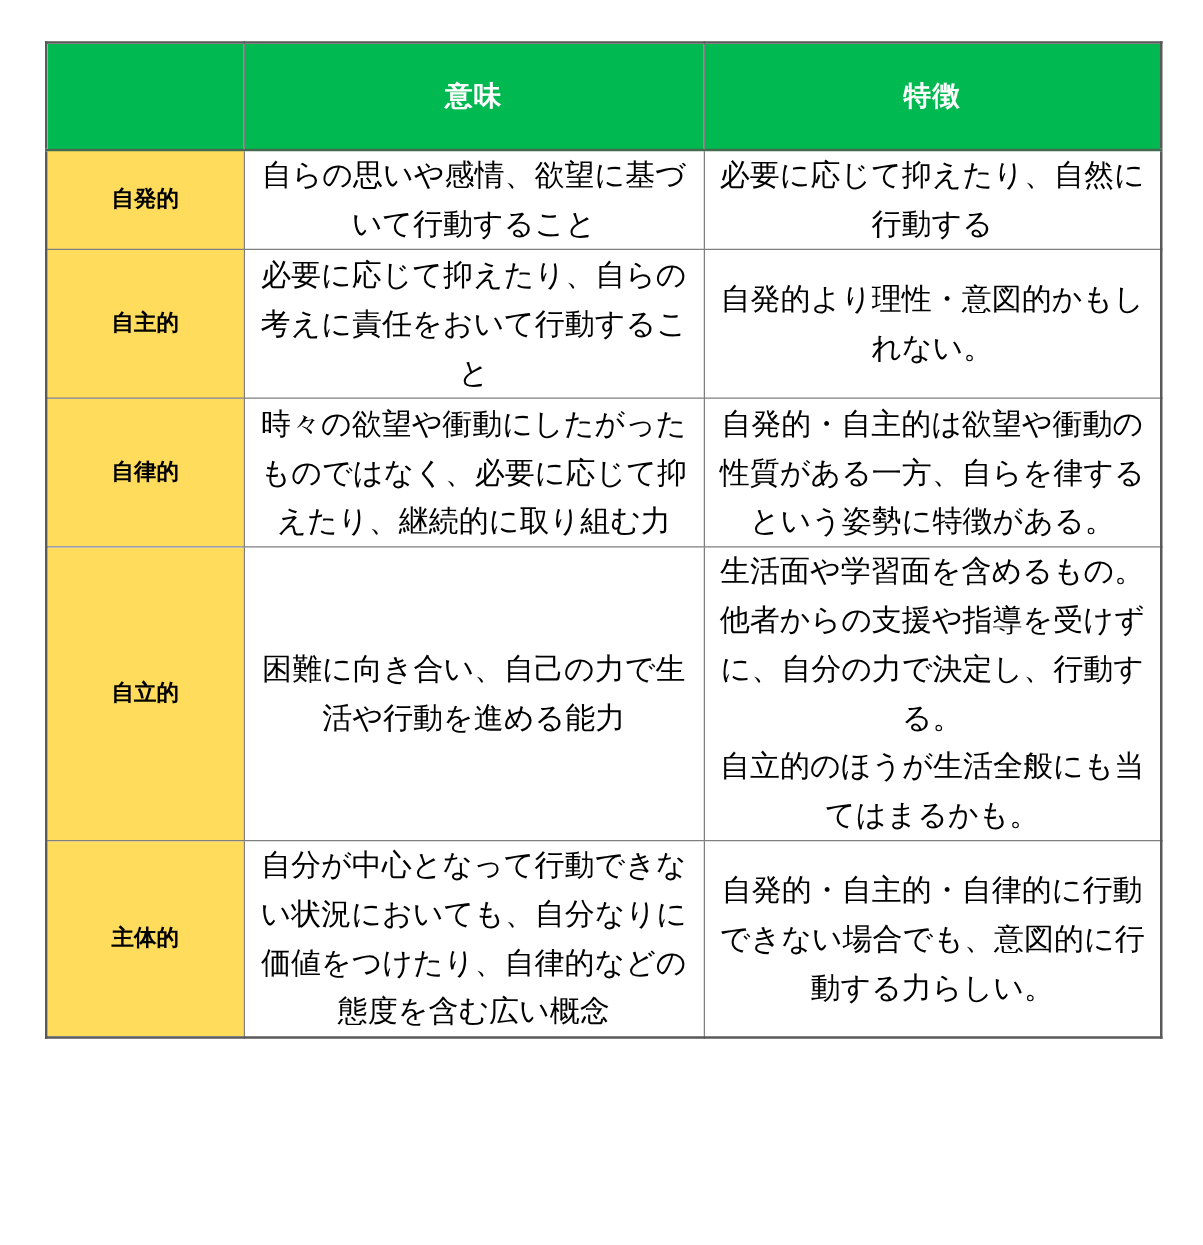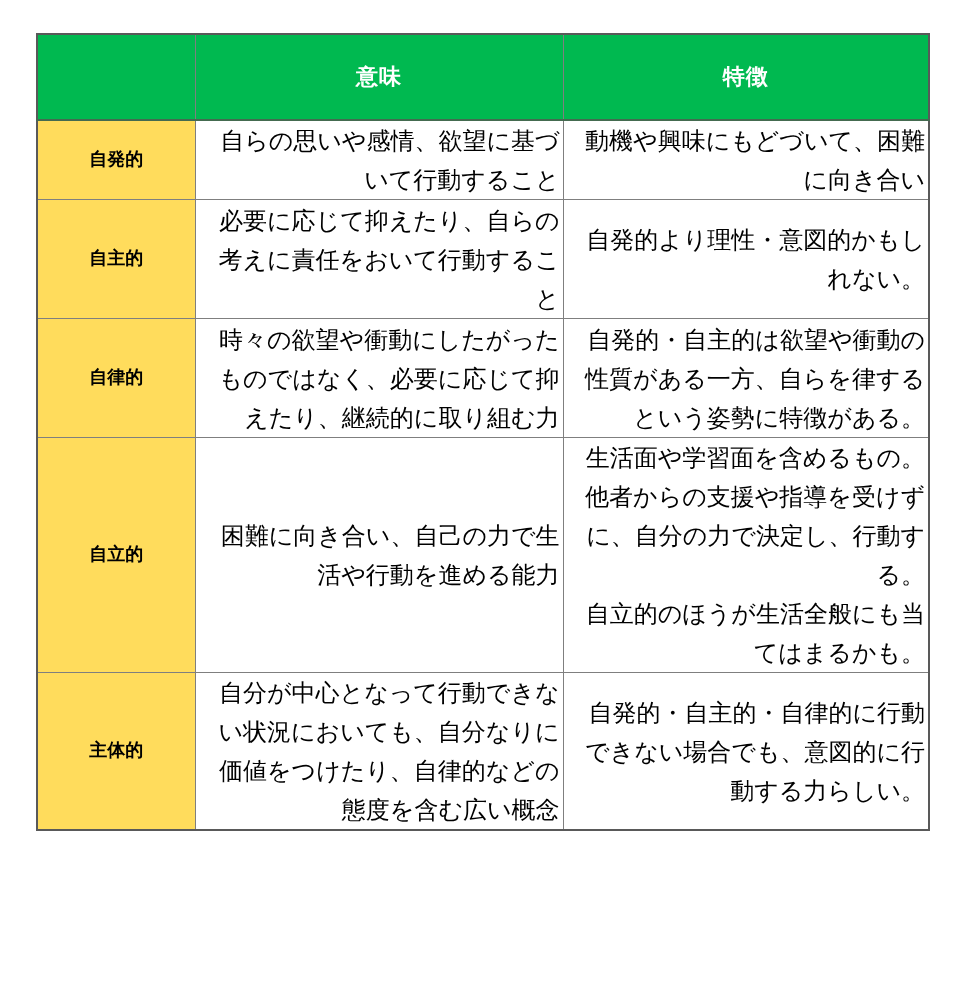--- a/index.html
+++ b/index.html
@@ -55,21 +55,21 @@
     font-weight: bold;
     text-align: center;
     line-height: 1.4;
   }
 
   td.meaning-cell, td.feature-cell {
     background: #ffffff;
     color: #000000;
     font-size: 24px;
     line-height: 39px;
-    text-align: right;
+    text-align: center;
     white-space: pre-line;
     word-break: break-all;
     margin-top: 32px;
   }
 
   tr.r1 { height: 79px; }
   tr.r2 { height: 119px; }
   tr.r3 { height: 119px; }
   tr.r4 { height: 223px; }
   tr.r5 { height: 156px; }
@@ -94,21 +94,21 @@
       <tr class="header-row">
         <th></th>
         <th>意味</th>
         <th>特徴</th>
       </tr>
     </thead>
     <tbody>
       <tr class="r1">
         <td class="label-cell">自発的</td>
         <td class="meaning-cell">自らの思いや感情、欲望に基づいて行動すること</td>
-        <td class="feature-cell">動機や興味にもどづいて、困難に向き合い</td>
+        <td class="feature-cell">必要に応じて抑えたり、自然に行動する</td>
       </tr>
       <tr class="r2">
         <td class="label-cell">自主的</td>
         <td class="meaning-cell">必要に応じて抑えたり、自らの考えに責任をおいて行動すること</td>
         <td class="feature-cell">自発的より理性・意図的かもしれない。</td>
       </tr>
       <tr class="r3">
         <td class="label-cell">自律的</td>
         <td class="meaning-cell">時々の欲望や衝動にしたがったものではなく、必要に応じて抑えたり、継続的に取り組む力</td>
         <td class="feature-cell">自発的・自主的は欲望や衝動の性質がある一方、自らを律するという姿勢に特徴がある。</td>

